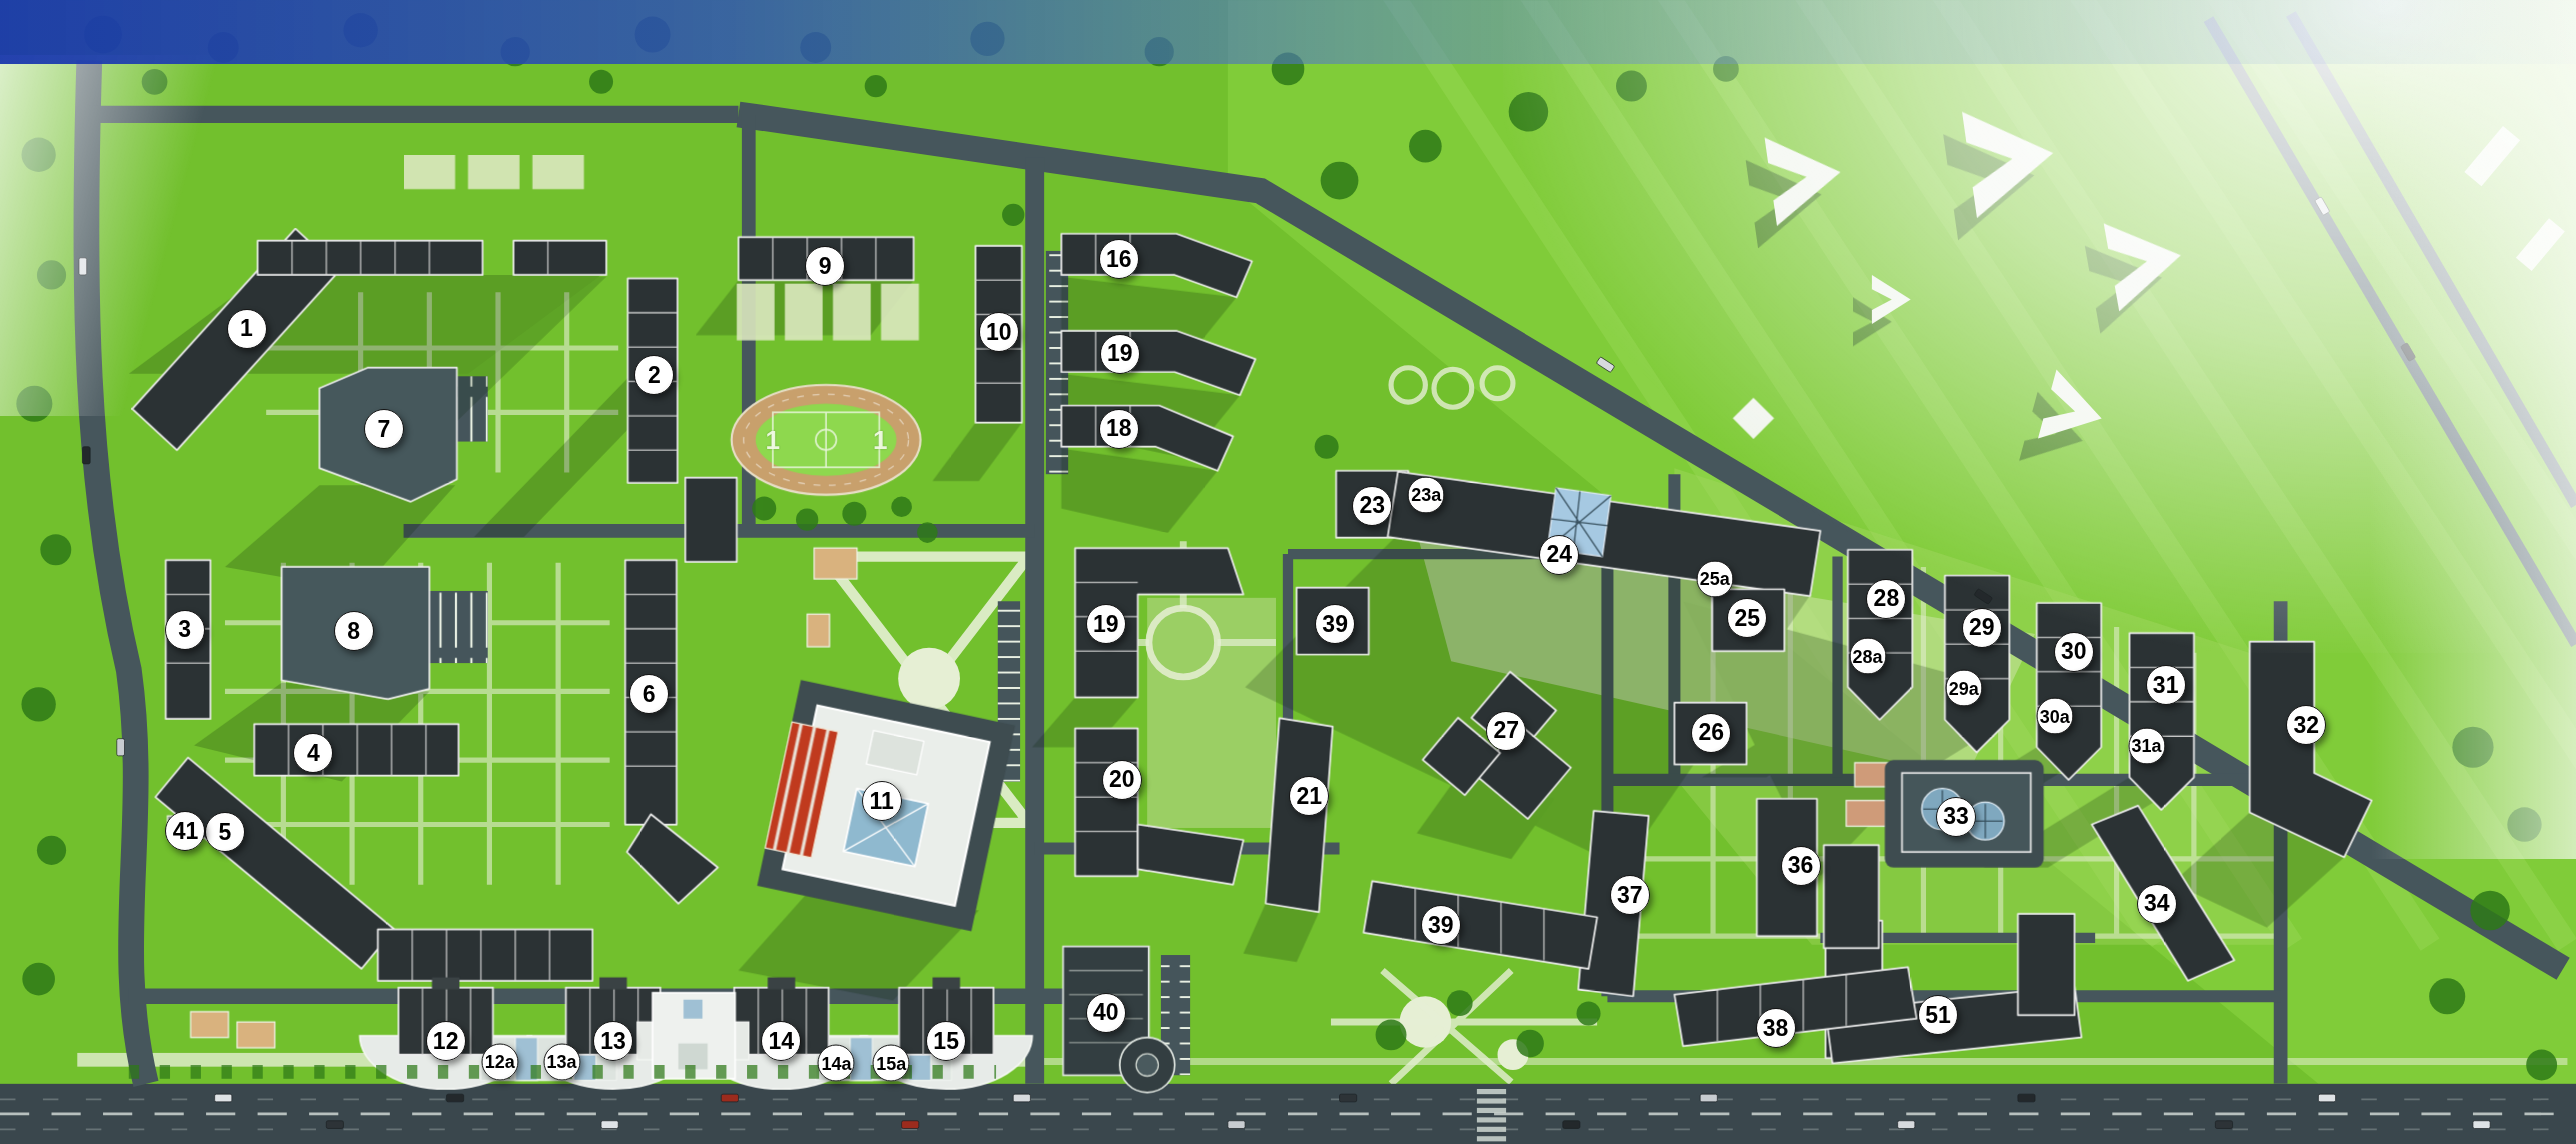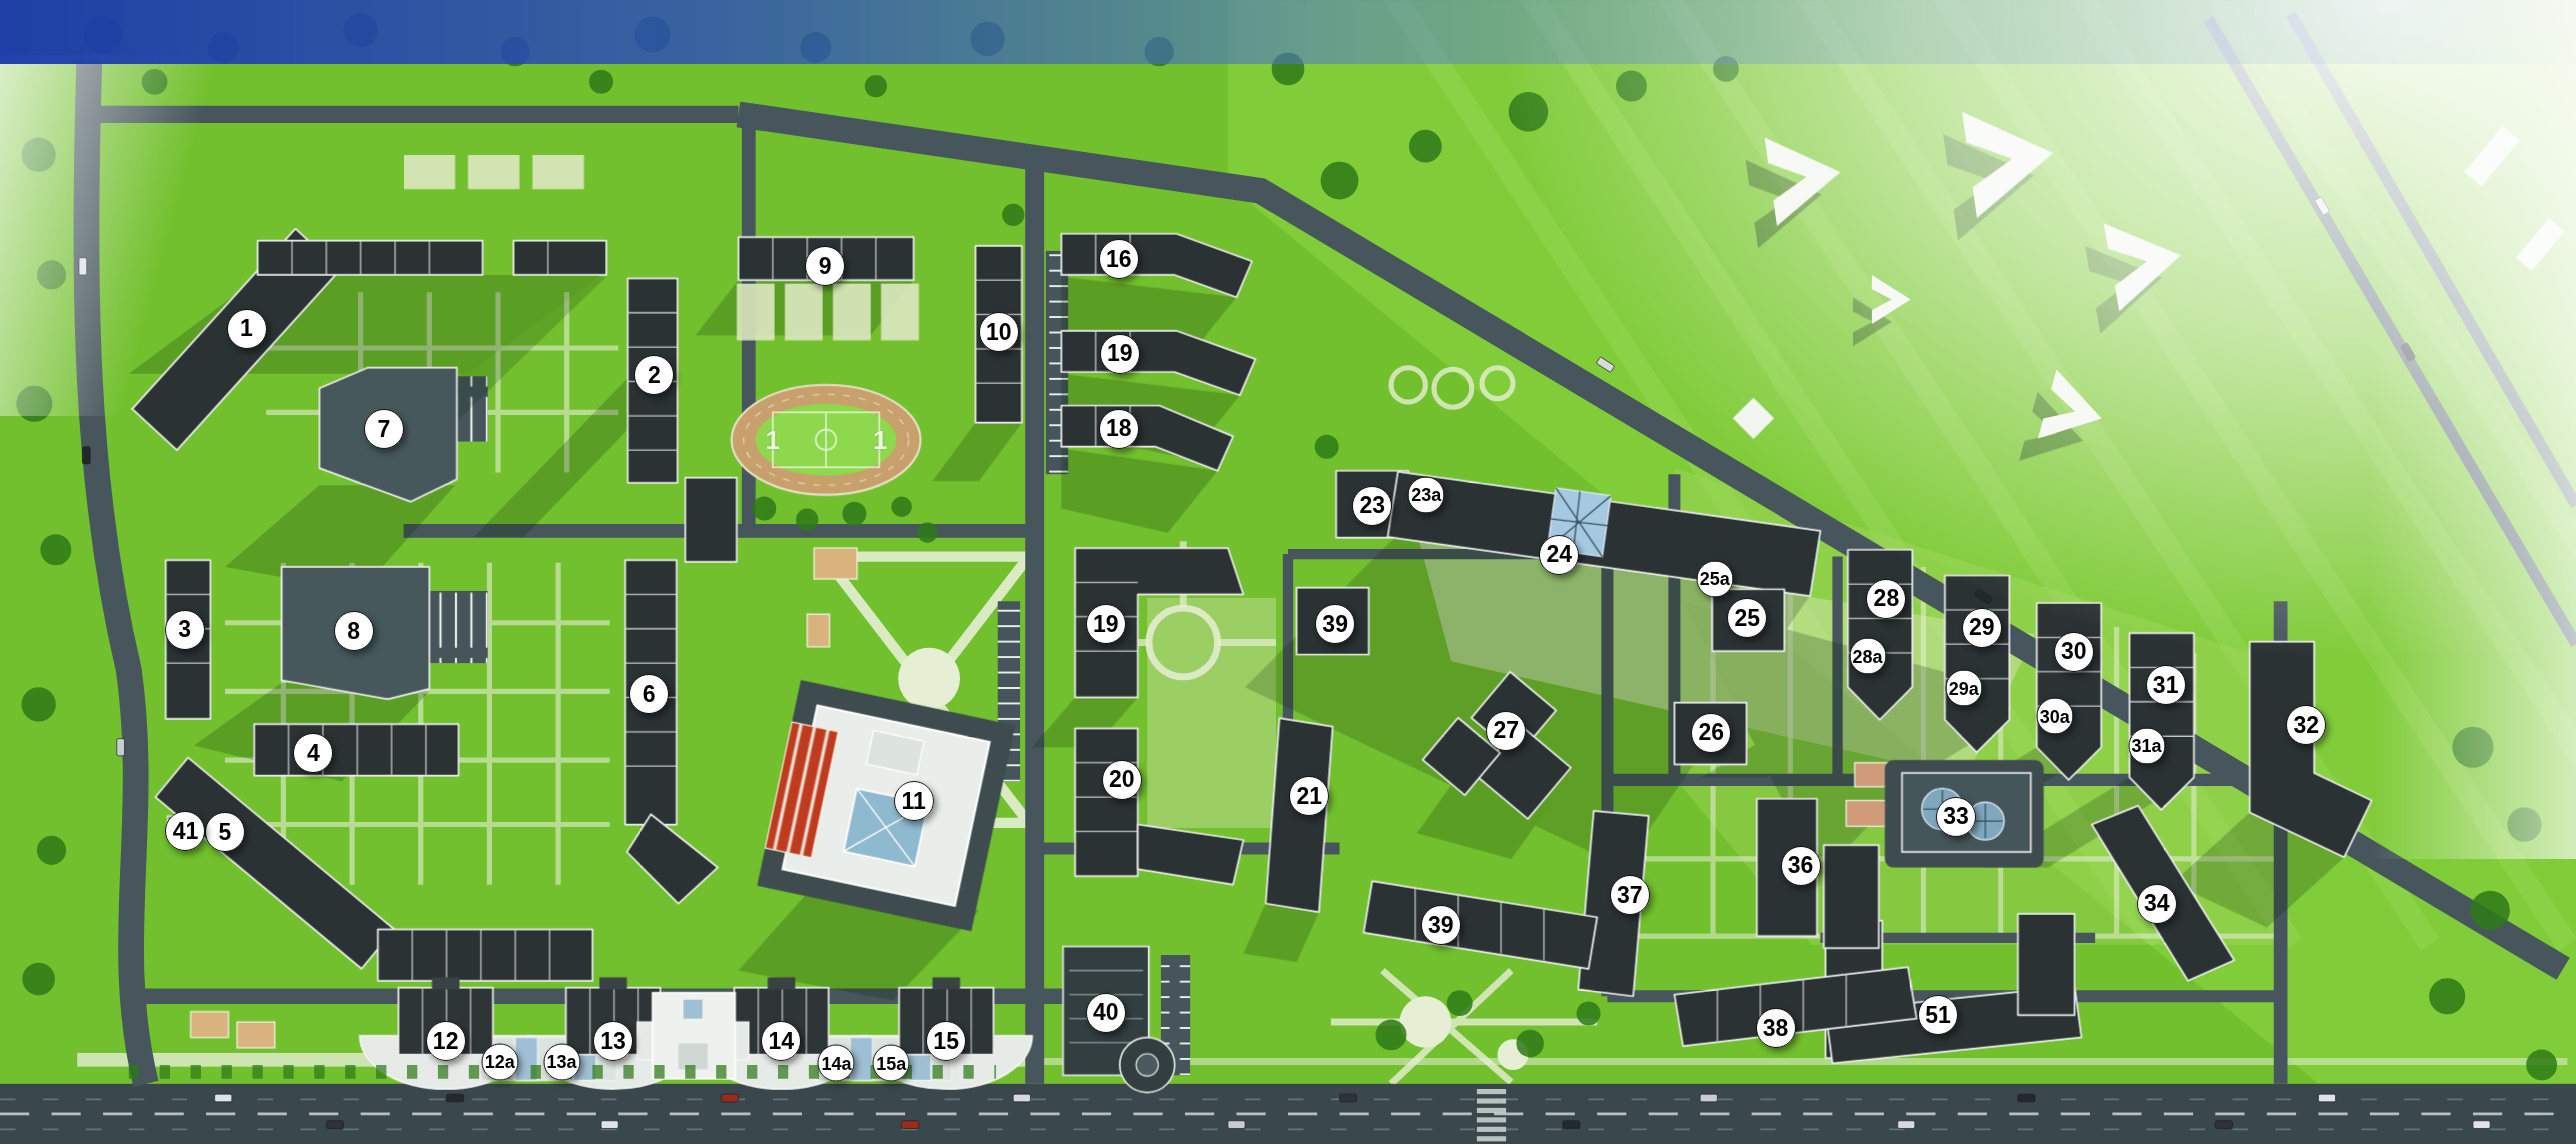--- a/index.html
+++ b/index.html
@@ -457,21 +457,21 @@
       <div class="marker" style="left: 9.57%; top: 28.73%;">1</div>
       <div class="marker" style="left: 25.4%; top: 32.78%;">2</div>
       <div class="marker" style="left: 7.17%; top: 54.99%;">3</div>
       <div class="marker" style="left: 12.17%; top: 65.79%;">4</div>
       <div class="marker" style="left: 8.73%; top: 72.69%;">5</div>
       <div class="marker" style="left: 25.2%; top: 60.62%;">6</div>
       <div class="marker" style="left: 14.9%; top: 37.51%;">7</div>
       <div class="marker" style="left: 13.73%; top: 55.14%;">8</div>
       <div class="marker" style="left: 32.03%; top: 23.26%;">9</div>
       <div class="marker" style="left: 38.77%; top: 29.03%;">10</div>
-      <div class="marker" style="left: 34.23%; top: 69.99%; margin-left: 32px;">11</div>
+      <div class="marker" style="left: 34.23%; top: 69.99%;">11</div>
       <div class="marker" style="left: 17.3%; top: 90.92%;">12</div>
       <div class="marker small" style="left: 19.4%; top: 92.72%;">12а</div>
       <div class="marker small" style="left: 21.8%; top: 92.72%;">13а</div>
       <div class="marker" style="left: 23.8%; top: 90.92%;">13</div>
       <div class="marker" style="left: 30.33%; top: 90.92%;">14</div>
       <div class="marker small" style="left: 32.47%; top: 92.87%; text-align: right;">14а</div>
       <div class="marker small" style="left: 34.6%; top: 92.87%;">15а</div>
       <div class="marker" style="left: 36.73%; top: 90.92%;">15</div>
       <div class="marker" style="left: 43.43%; top: 22.66%;">16</div>
       <div class="marker" style="left: 43.47%; top: 30.91%;">19</div>

